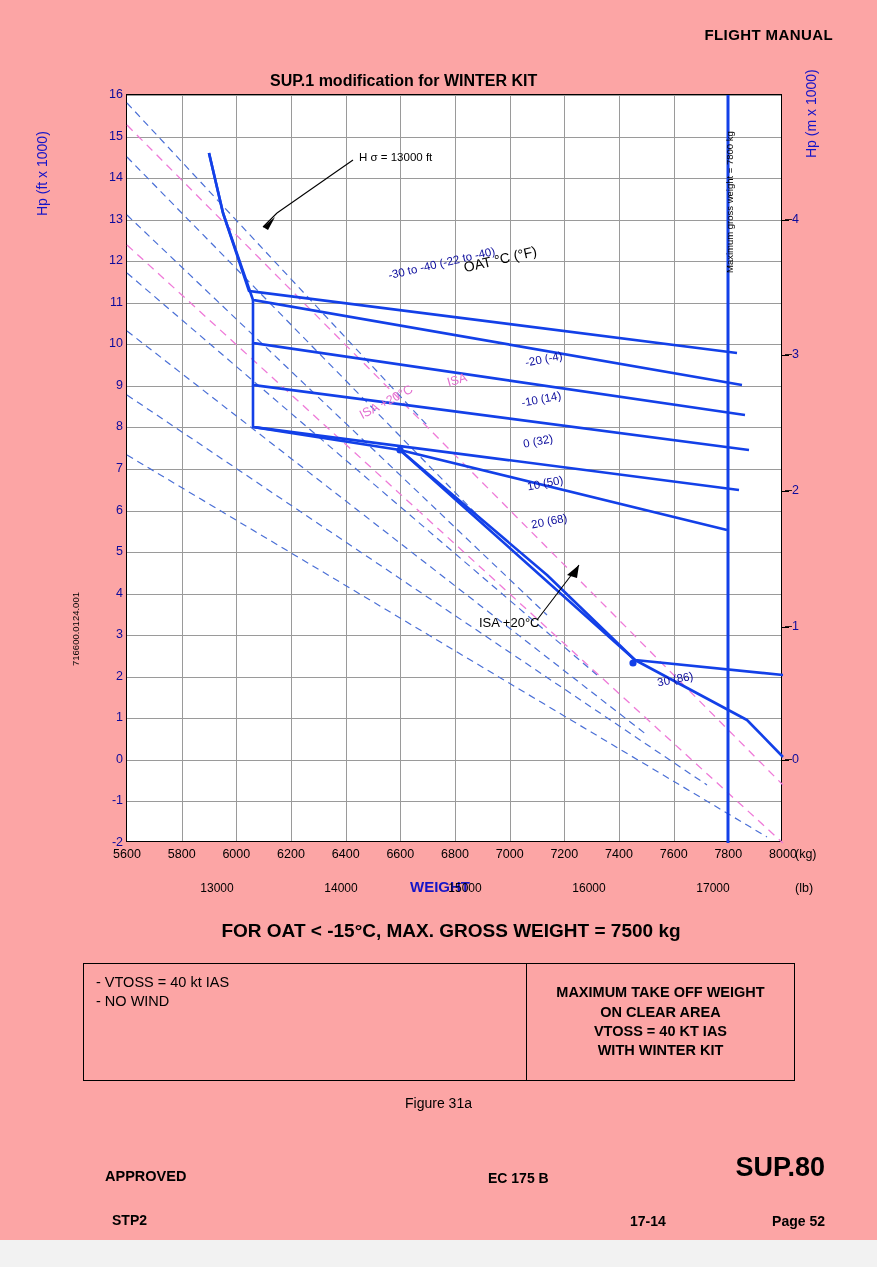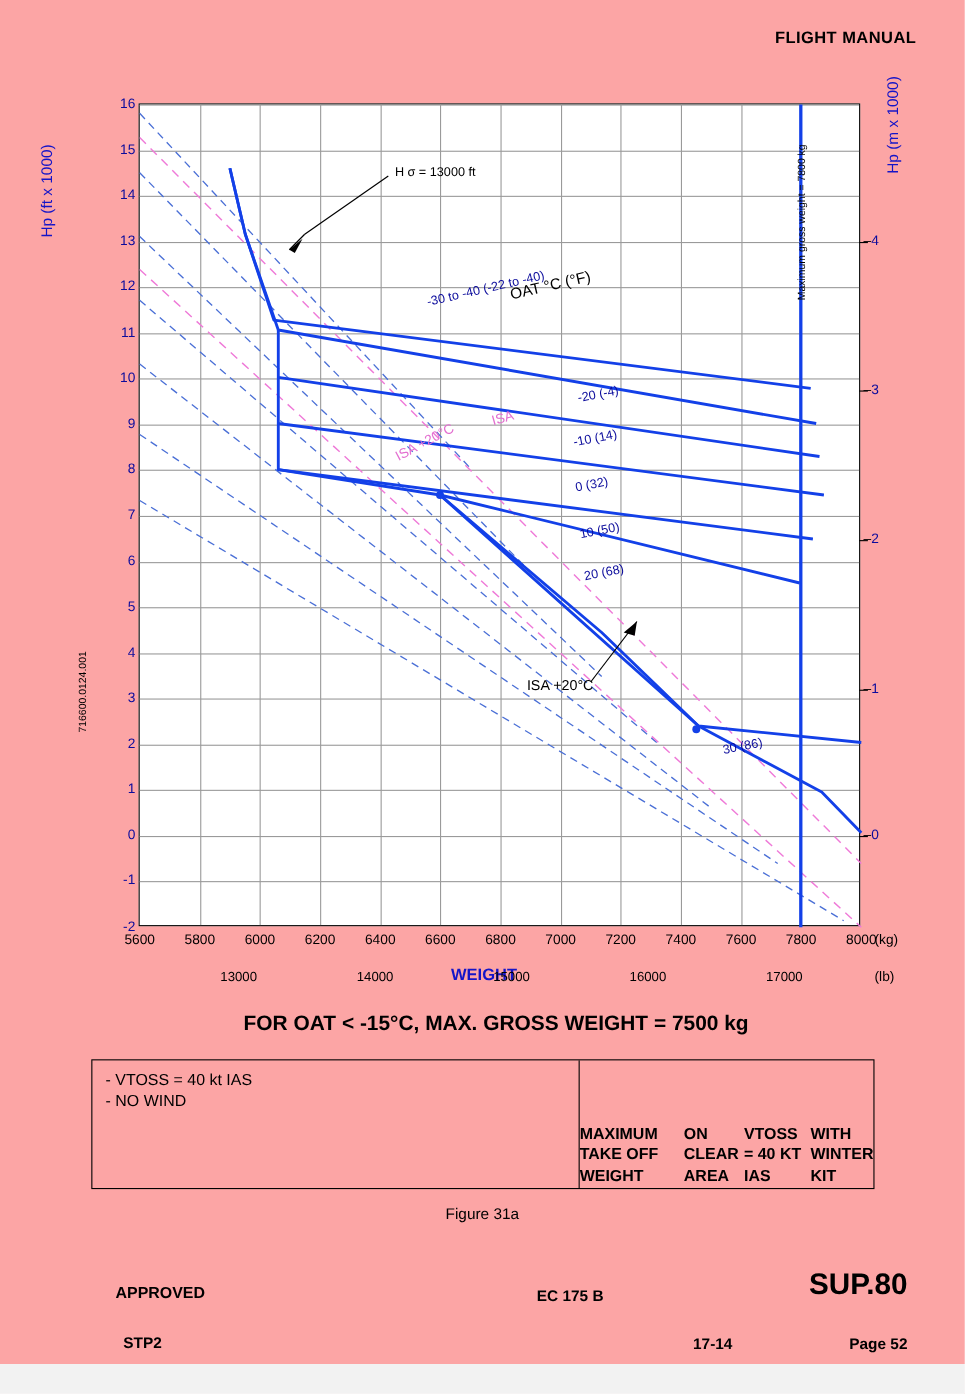--- a/index.html
+++ b/index.html
@@ -37,39 +37,40 @@
   .lbl.black{color:#000;}
 
   .maxgross{position:absolute;font-size:9.5px;color:#000;transform:rotate(-90deg);transform-origin:left top;white-space:nowrap;}
 
   
   .oat-note{position:absolute;left:0;right:0;top:920px;text-align:center;font-size:19px;font-weight:bold;padding-left:25px;}
   .cond-table{position:absolute;left:83px;top:963px;width:712px;height:118px;border:1.5px solid #000;box-sizing:border-box;display:flex;}
   .cond-left{flex:0 0 443px;border-right:1.5px solid #000;padding:9px 0 0 12px;box-sizing:border-box;}
   .cond-head{font-size:14.5px;font-weight:bold;text-decoration:underline;margin-bottom:2px;}
   .cond-item{font-size:14.5px;line-height:1.33;}
-  .cond-right{flex:1;display:flex;align-items:flex-end;justify-content:center;}
+  .cond-right{flex:1;display:flex;flex-direction:column;align-items:center;justify-content:center;}
   .cond-right div{font-size:14.5px;font-weight:bold;line-height:1.34;}
   .figcap{position:absolute;left:0;right:0;top:1095px;text-align:center;font-size:14px;}
 
   .footer-approved{position:absolute;left:105px;top:1168px;font-size:14.5px;font-weight:bold;}
   .footer-ec{position:absolute;left:488px;top:1170px;font-size:14px;font-weight:bold;}
   .footer-sup{position:absolute;right:52px;top:1152px;font-size:27px;font-weight:bold;}
   .footer-stp{position:absolute;left:112px;top:1212px;font-size:14px;font-weight:bold;}
   .footer-1714{position:absolute;left:630px;top:1213px;font-size:14px;font-weight:bold;}
   .footer-page{position:absolute;right:52px;top:1213px;font-size:14px;font-weight:bold;}
 </style>
 </head>
 <body>
 
 <div class="page">
 
   <div class="hdr-flight-manual">FLIGHT MANUAL</div>
 
   <div class="chart-wrap">
+    <div class="chart-title">SUP.1 modification for WINTER KIT</div>
 
     <div class="axis-left-label">Hp (ft x 1000)</div>
     <div class="axis-right-label">Hp (m x 1000)</div>
     <div class="axis-bottom-label">WEIGHT</div>
     <div class="docnum">716600.0124.001</div>
 
     <div class="plot">
 
       <div class="gridline h" style="top:0px"></div>
       <div class="gridline h" style="top:41.6px"></div>

